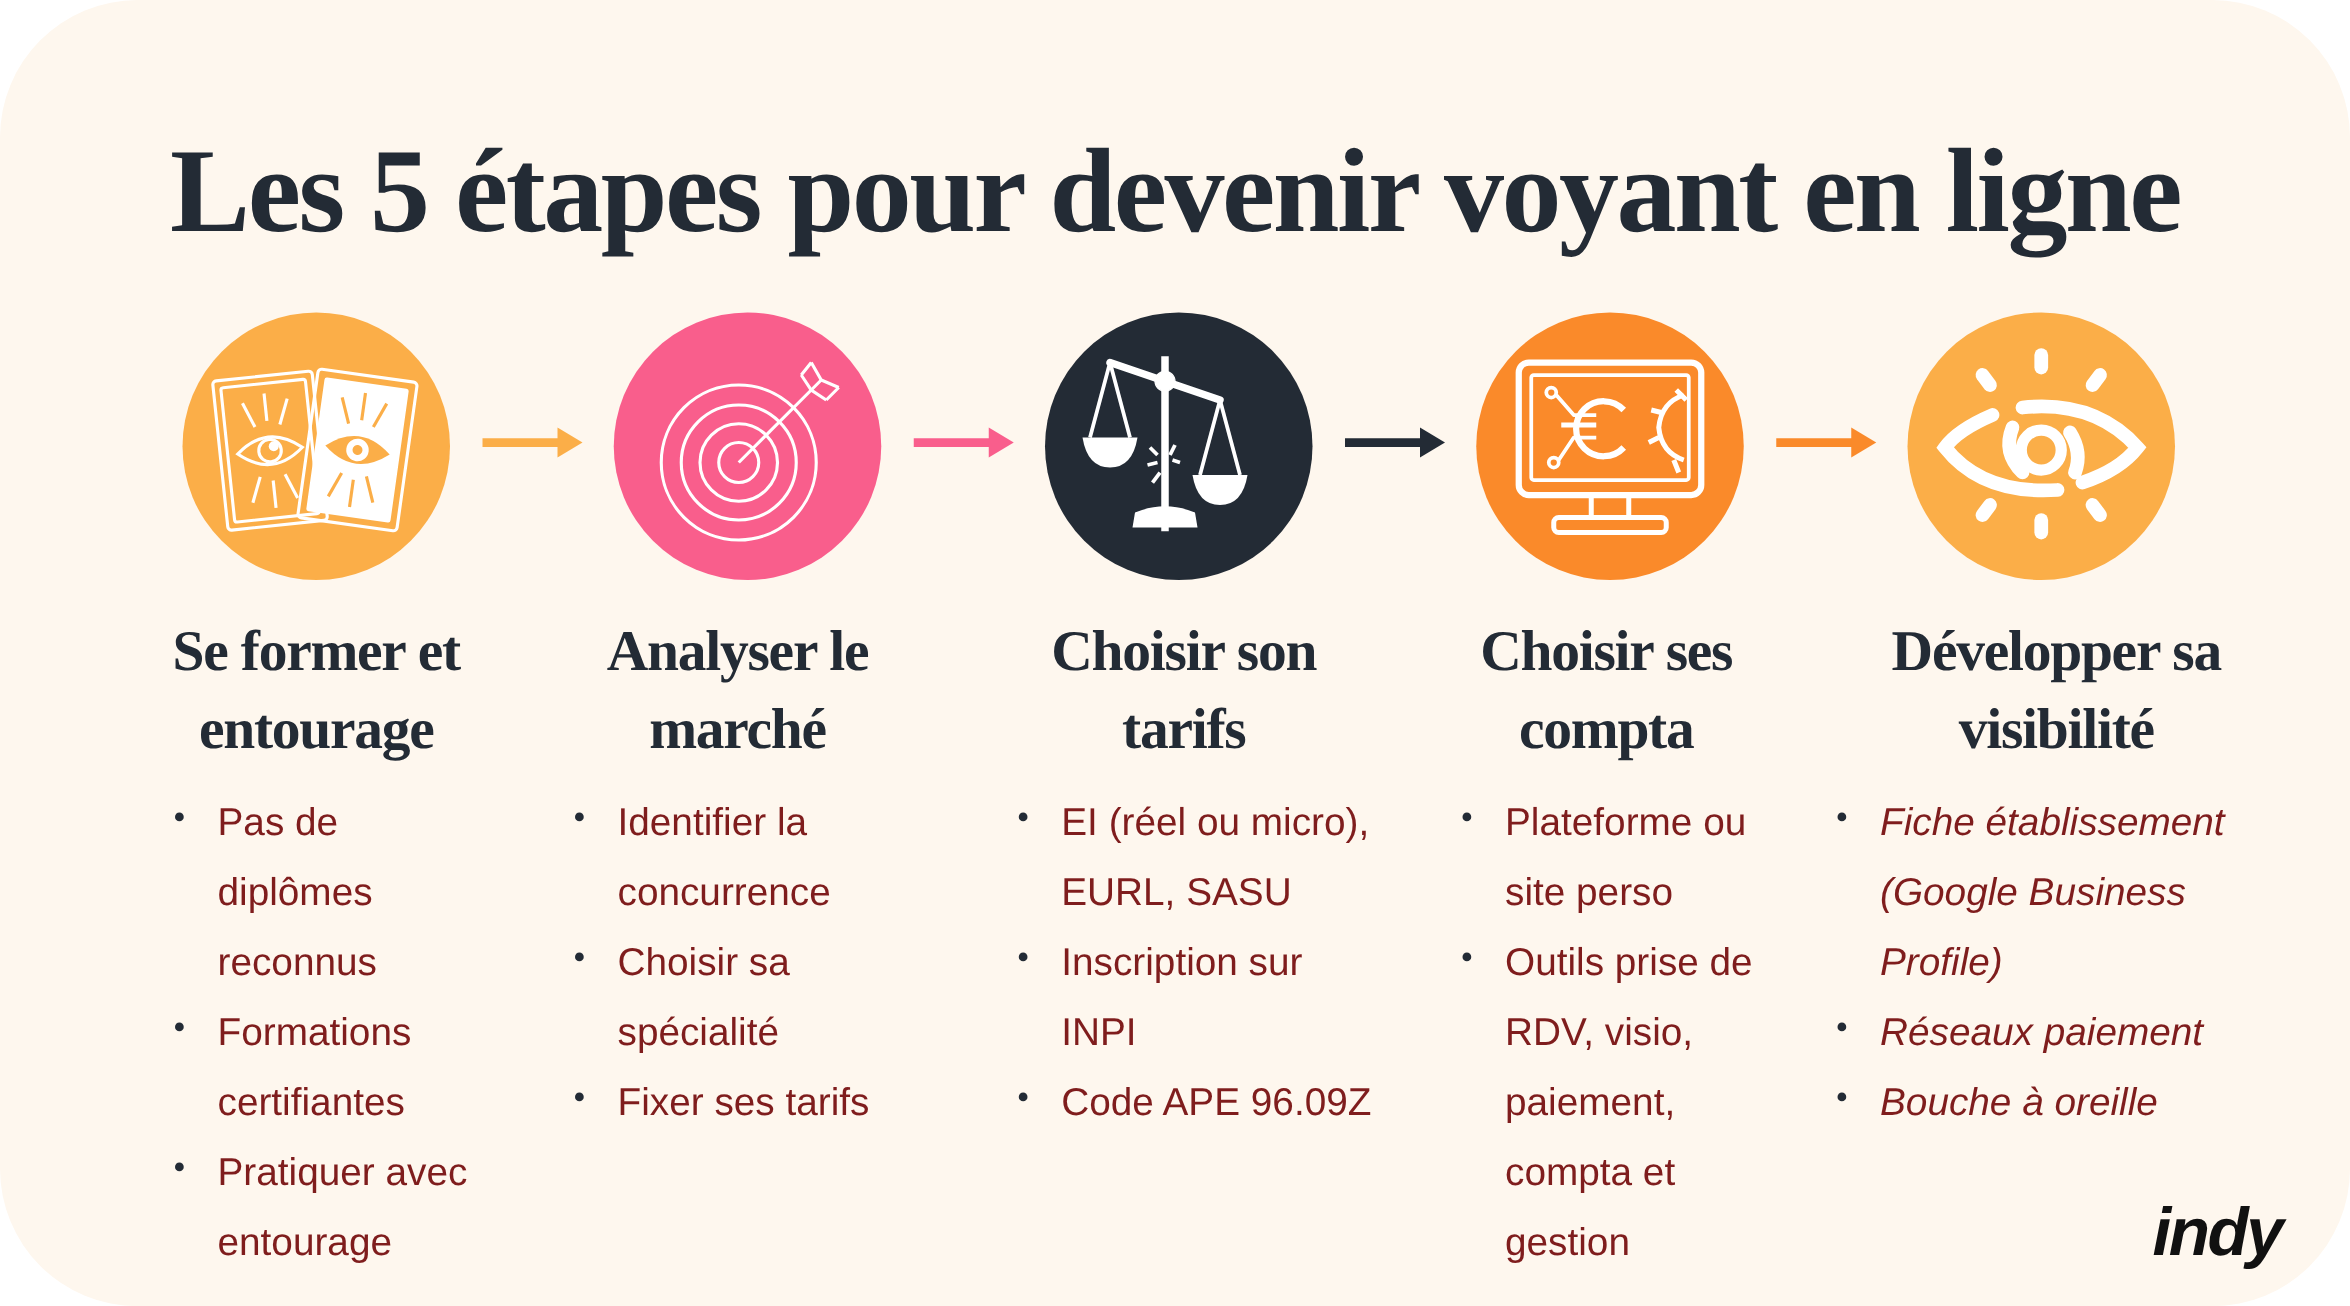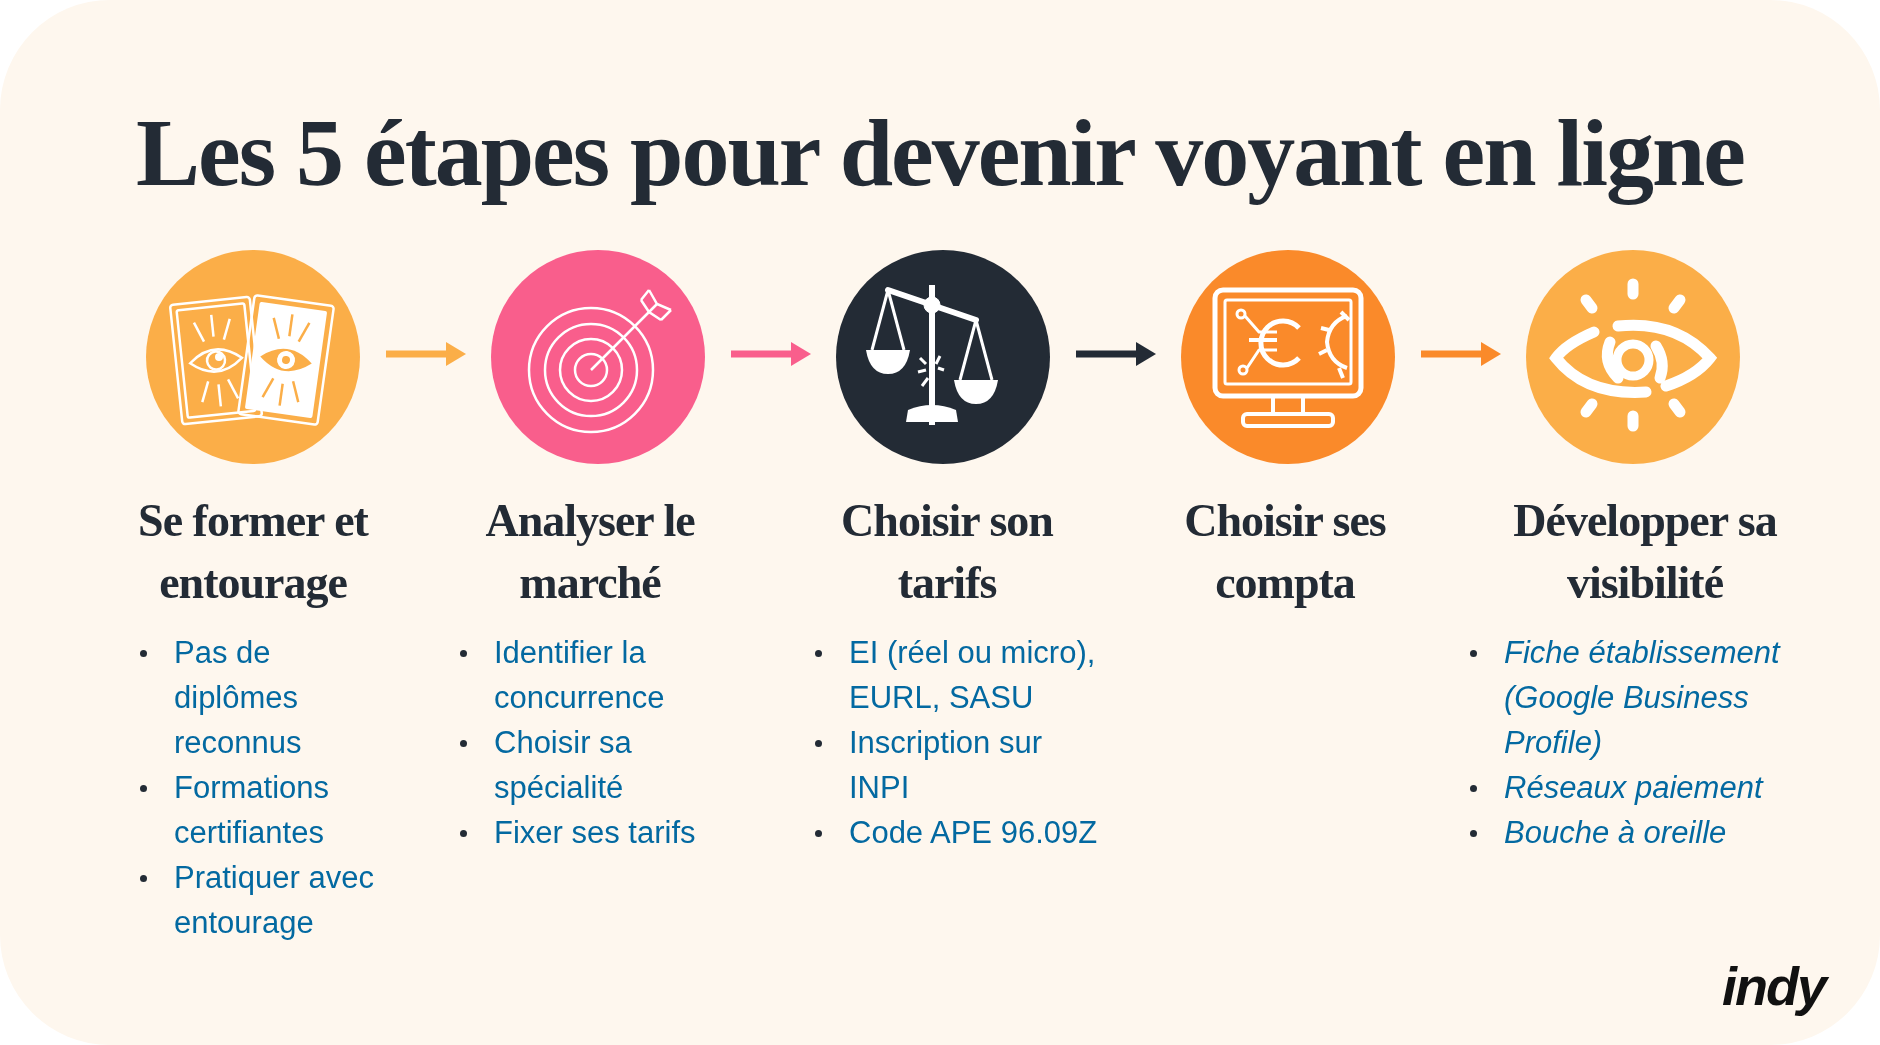--- a/index.html
+++ b/index.html
@@ -23,21 +23,21 @@
   .arrow { position: absolute; width: 84px; height: 30px; }
   .heading {
     position: absolute; width: 330px; text-align: center;
     font-family: "Liberation Serif", "DejaVu Serif", serif;
     font-weight: bold; font-size: 46px; line-height: 62px; color: #232B35;
     letter-spacing: -1px;
   }
   .bullets {
     position: absolute; list-style: none;
     font-family: "Liberation Sans", "DejaVu Sans", sans-serif;
-    font-size: 31px; line-height: 45px; color: #0369a1;
+    font-size: 31px; line-height: 56px; color: #7f1d1d;
   }
   .bullets li { position: relative; padding-left: 36px; }
   .bullets li::before {
     content: ""; position: absolute; left: 2px; top: 20px;
     width: 7px; height: 7px; border-radius: 50%; background: #232B35;
   }
   .logo {
     position: absolute; left: 1722px; top: 955px;
     font-family: "Liberation Sans", "DejaVu Sans", sans-serif;
     font-weight: bold; font-style: italic; font-size: 54px; color: #111111;
@@ -216,20 +216,24 @@
   <ul class="bullets" style="left:458px; top:630px; width:290px;">
     <li style="width:250px;"> Identifier la concurrence</li>
     <li style="width:200px;">Choisir sa spécialité</li>
     <li>Fixer ses tarifs</li>
   </ul>
   <ul class="bullets" style="left:813px; top:630px; width:320px;">
     <li style="width:305px;">EI (réel ou micro), EURL, SASU</li>
     <li style="width:250px;">Inscription sur INPI</li>
     <li>Code APE 96.09Z</li>
   </ul>
+  <ul class="bullets" style="left:1168px; top:630px; width:280px;">
+    <li style="width:260px;">Plateforme ou site perso</li>
+    <li style="width:270px;">Outils prise de RDV, visio, paiement, compta et gestion</li>
+  </ul>
   <ul class="bullets" style="left:1468px; top:630px; width:330px;font-style:italic;">
     <li style="width:320px;">Fiche établissement (Google Business Profile)</li>
     <li>Réseaux paiement</li>
     <li>Bouche à oreille</li>
   </ul>
 
   <div class="logo">indy</div>
 </div>
 
 </body></html>

